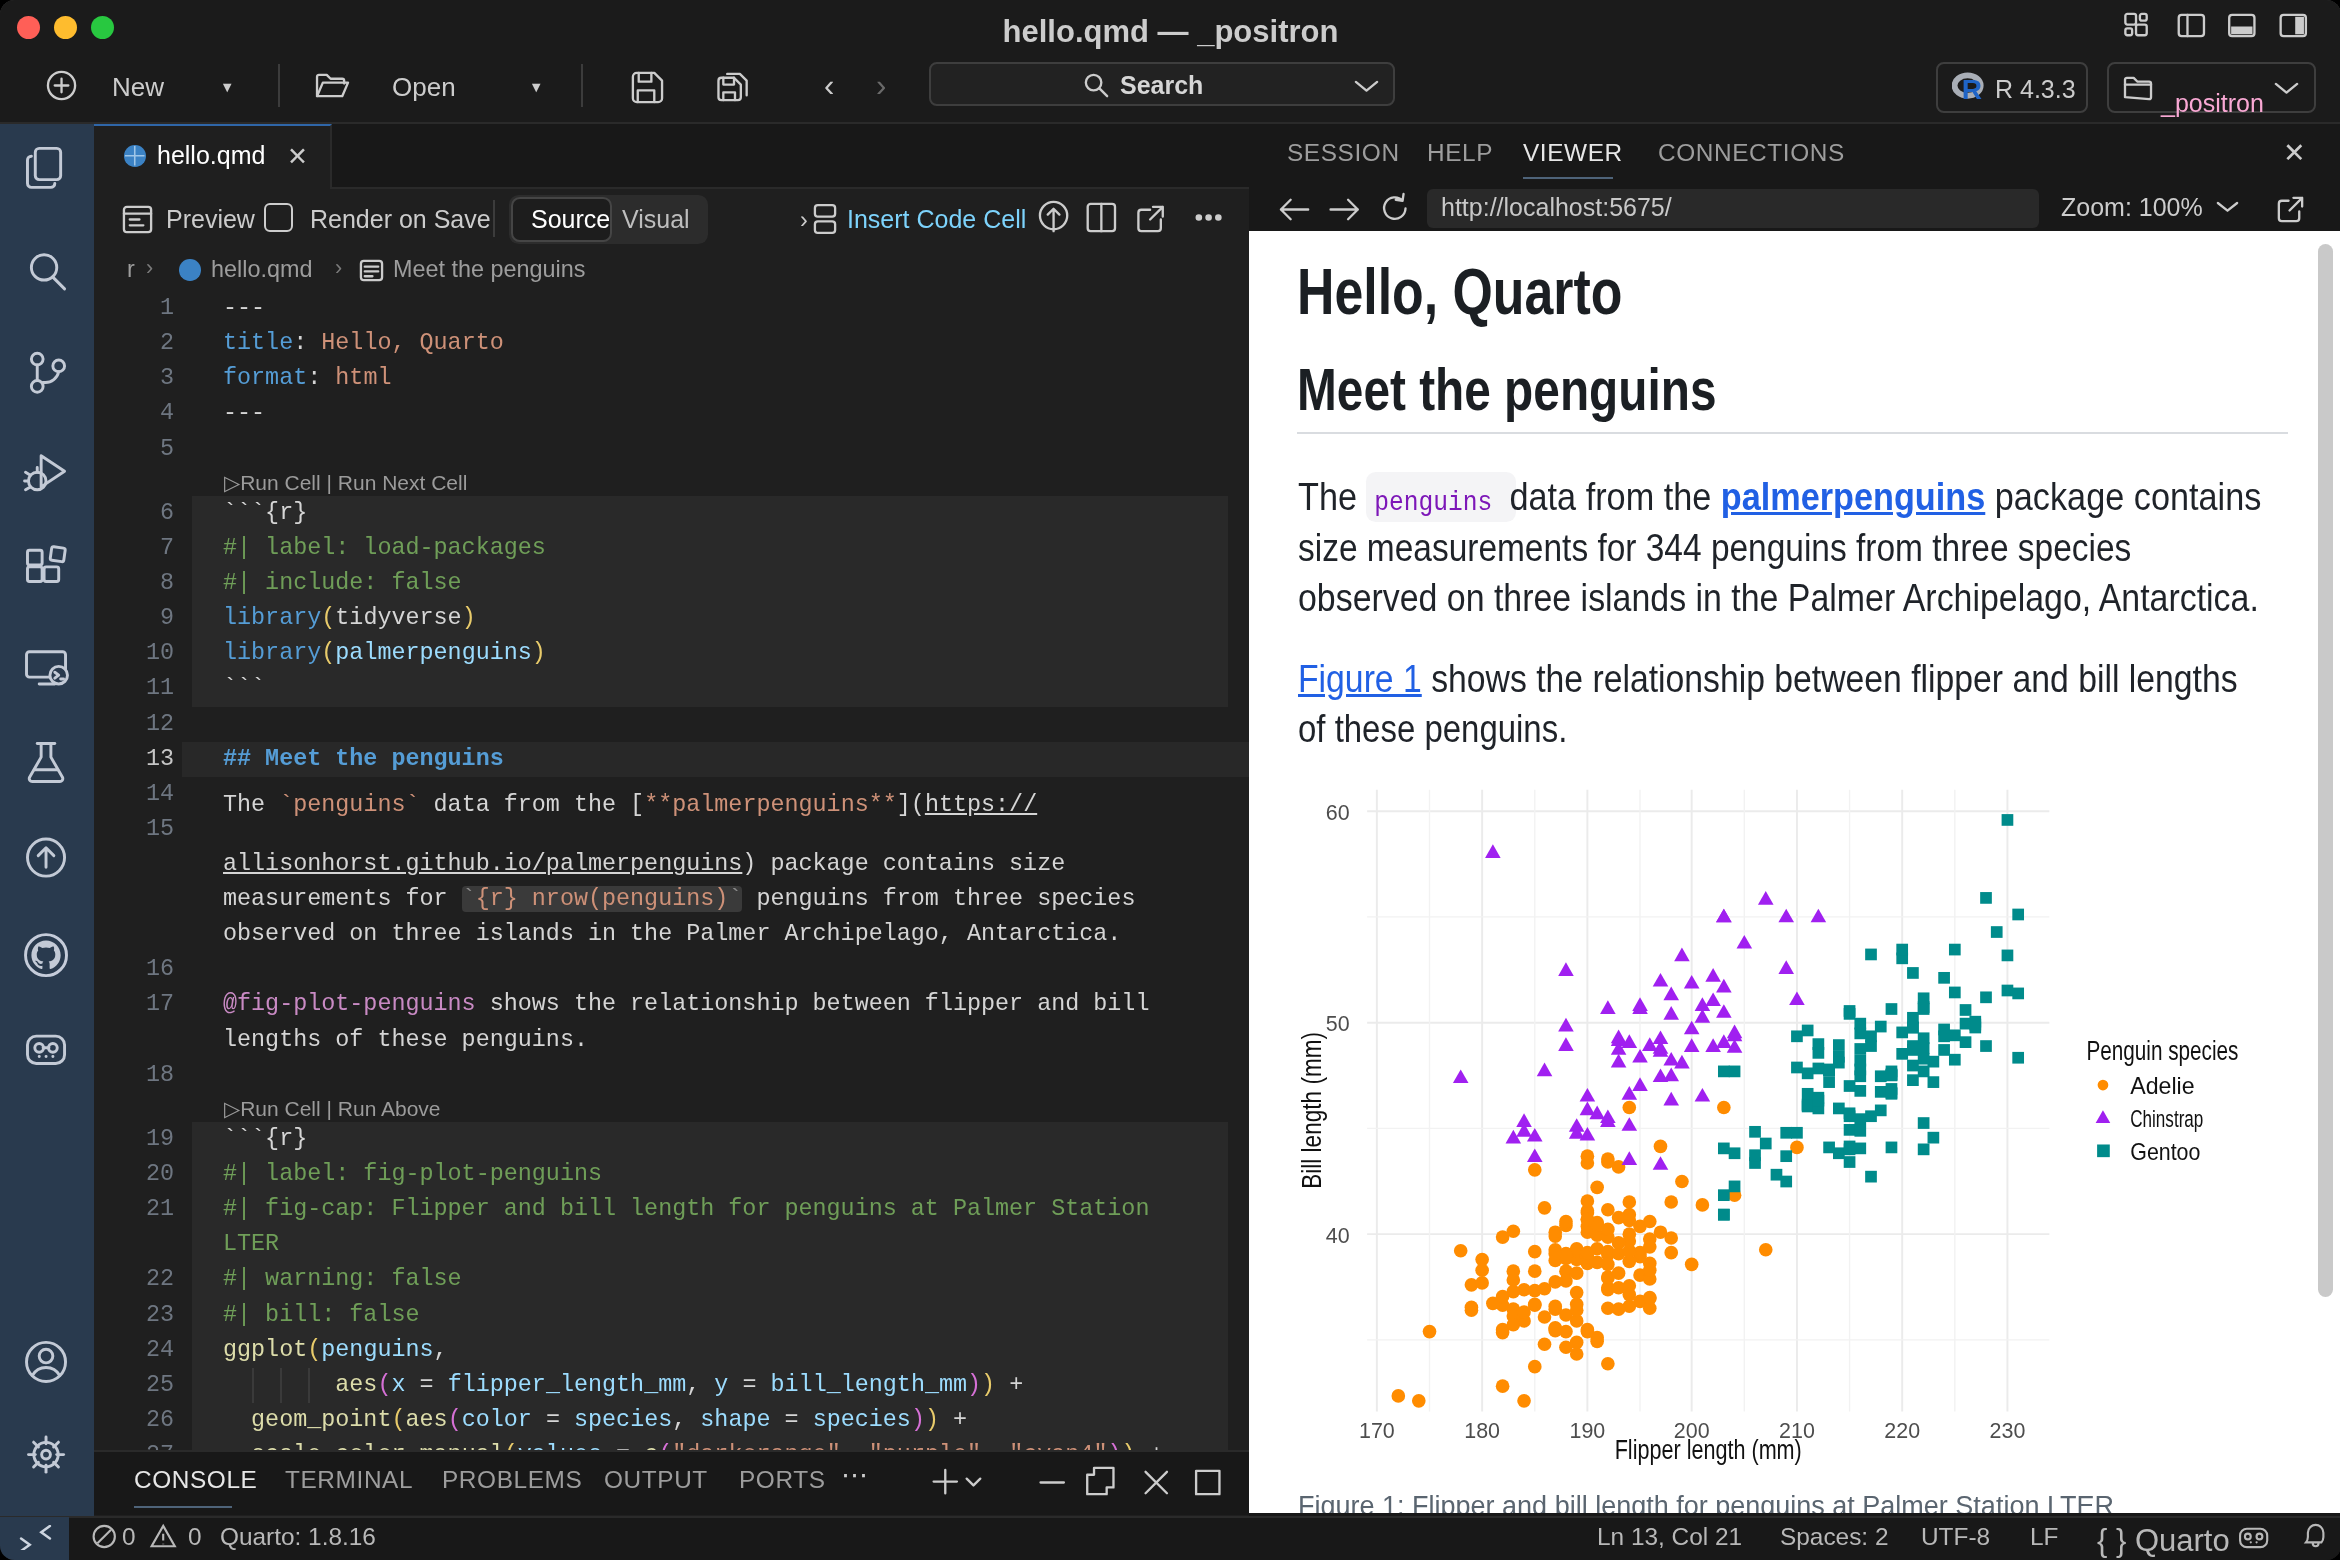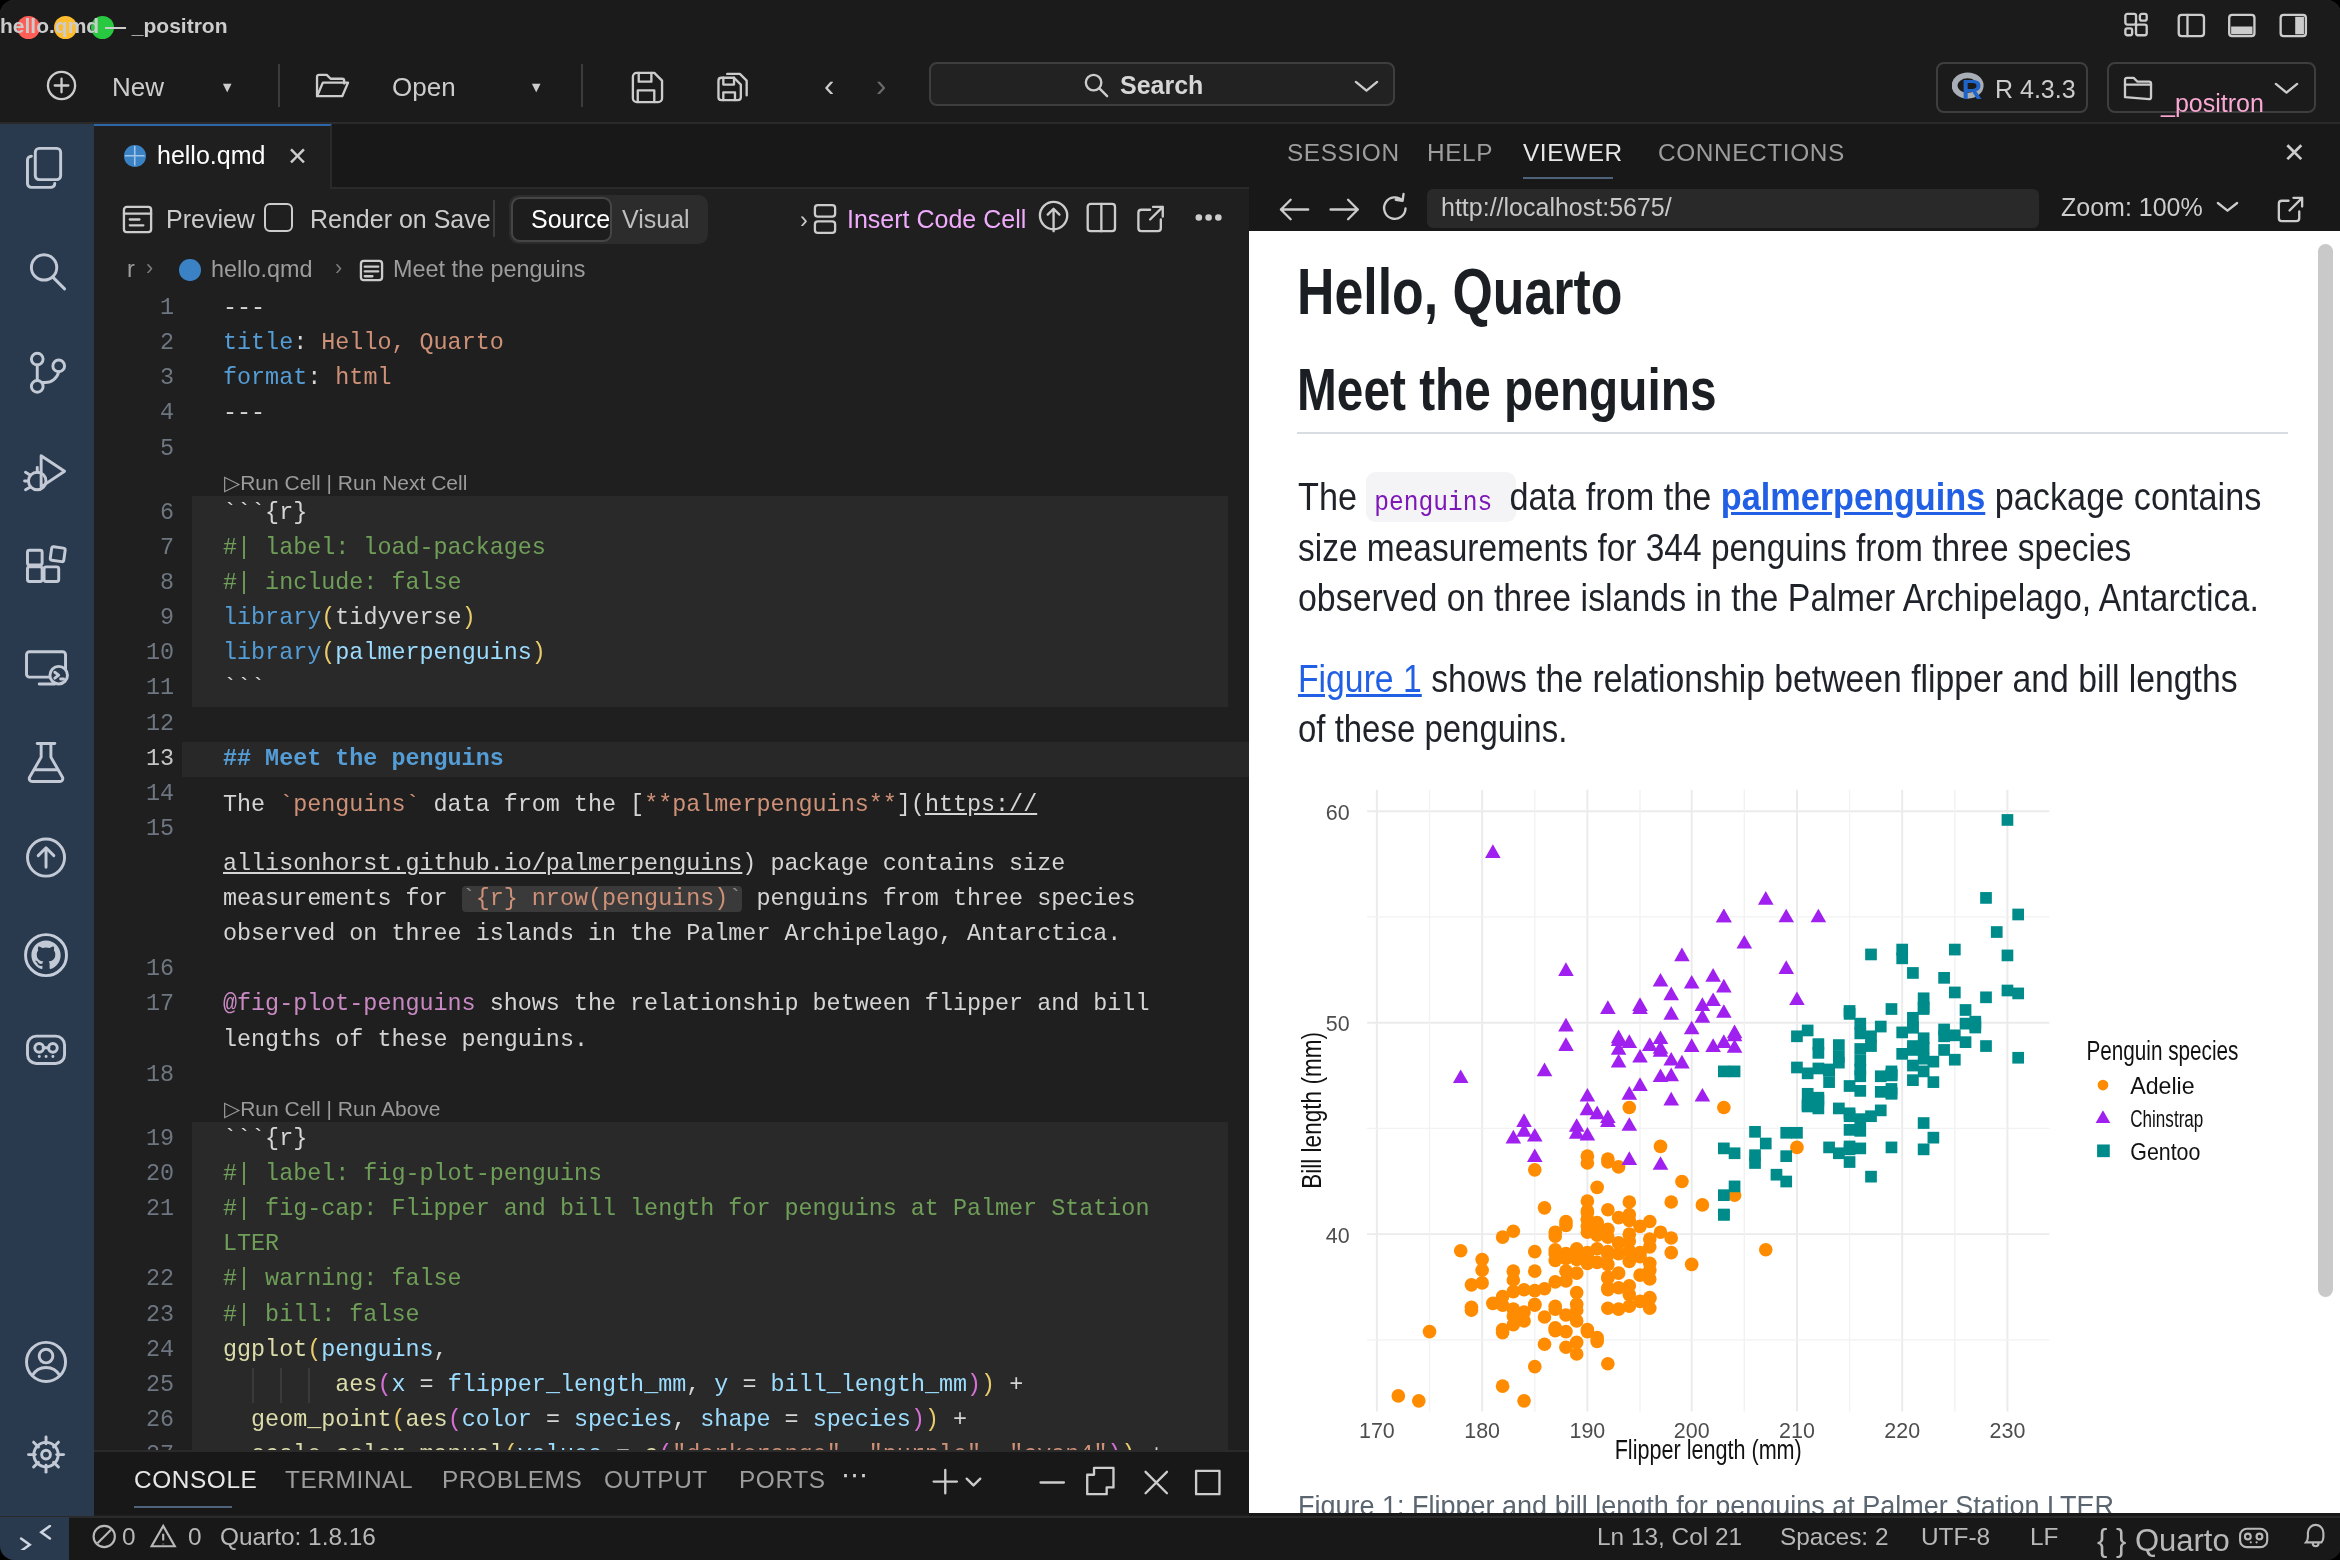--- a/index.html
+++ b/index.html
@@ -16,21 +16,21 @@
 .icon{stroke:#cccccc;fill:none;stroke-width:2.4;stroke-linecap:round;stroke-linejoin:round}
 .vl{position:absolute;left:49px;font-size:39px;line-height:51px;color:#1f2329;white-space:nowrap;transform-origin:0 0}
 .aicon{stroke:#c3cad6;fill:none;stroke-width:3;stroke-linecap:round;stroke-linejoin:round}
 </style></head>
 <body>
 <div id="win">
 <div class="abs" style="left:0;top:0;width:2341px;height:52px;background:#1b1b1b"></div>
 <div class="abs" style="left:16.6px;top:15.6px;width:23.4px;height:23.4px;border-radius:50%;background:#ff5f57"></div>
 <div class="abs" style="left:54px;top:15.6px;width:23.4px;height:23.4px;border-radius:50%;background:#febc2e"></div>
 <div class="abs" style="left:91px;top:15.6px;width:23.4px;height:23.4px;border-radius:50%;background:#28c840"></div>
-<div class="abs" style="left:0;top:13.7px;width:2341px;text-align:left;font-size:21px;font-weight:bold;color:#cccccc">hello.qmd — _positron</div>
+<div class="abs" style="left:0;top:13.7px;width:2341px;text-align:center;font-size:31px;font-weight:bold;color:#cccccc">hello.qmd — _positron</div>
 <svg class="abs" style="left:2122px;top:9.8px" width="195" height="33" viewBox="0 0 200 34">
 <g class="icon">
 <rect x="3" y="4" width="11" height="11" rx="2"></rect>
         <rect x="18" y="4" width="7" height="7" rx="2"></rect>
         <rect x="3" y="19" width="7" height="7" rx="2"></rect>
         <rect x="14" y="15" width="11" height="11" rx="2"></rect>
 <rect x="58" y="5" width="26" height="22" rx="3"></rect>
         <line x1="67" y1="5" x2="67" y2="27"></line>
 <rect x="110" y="5" width="26" height="22" rx="3"></rect>
 <rect x="163" y="5" width="26" height="22" rx="3"></rect>
@@ -224,21 +224,21 @@
 <div class="abs" style="left:511px;top:197px;width:101px;height:45px;background:#1d1d1d;border:2px solid #454545;border-radius:8.8px"></div>
 <div class="abs" style="left:531px;top:205px;font-size:25px;color:#ffffff">Source</div>
 <div class="abs" style="left:622px;top:205px;font-size:25px;color:#bebebe">Visual</div>
 <div class="abs" style="left:800px;top:207px;font-size:23.4px;color:#cccccc">›</div>
 <svg class="abs" style="left:813px;top:202px" width="25" height="35" viewBox="0 0 26 36">
       <g class="icon" stroke-width="2.2">
 <rect x="2" y="3" width="21" height="12" rx="3"></rect>
         <rect x="2" y="20" width="21" height="12" rx="3"></rect>
       </g>
     </svg>
-<div class="abs" style="left:847px;top:205px;font-size:25px;color:#f0abfc">Insert Code Cell</div>
+<div class="abs" style="left:847px;top:205px;font-size:25px;color:#7dd3fc">Insert Code Cell</div>
 <svg class="abs" style="left:1037px;top:200px" width="195" height="39" viewBox="0 0 200 40">
       <g class="icon">
 <circle cx="17" cy="16" r="14"></circle>
         <path d="M17 24 V10 M11 15 l6-6 6 6 M17 24 v8"></path>
 <rect x="52" y="4" width="28" height="28" rx="3"></rect>
         <line x1="66" y1="4" x2="66" y2="32"></line>
 <path d="M116 10 h-9 a3 3 0 0 0-3 3 v16 a3 3 0 0 0 3 3 h17 a3 3 0 0 0 3-3 v-9"></path>
         <path d="M119 7 h10 v10 M129 7 l-13 13"></path>
 <circle cx="166" cy="18" r="2.2" fill="#ccc"></circle>
         <circle cx="176" cy="18" r="2.2" fill="#ccc"></circle>

